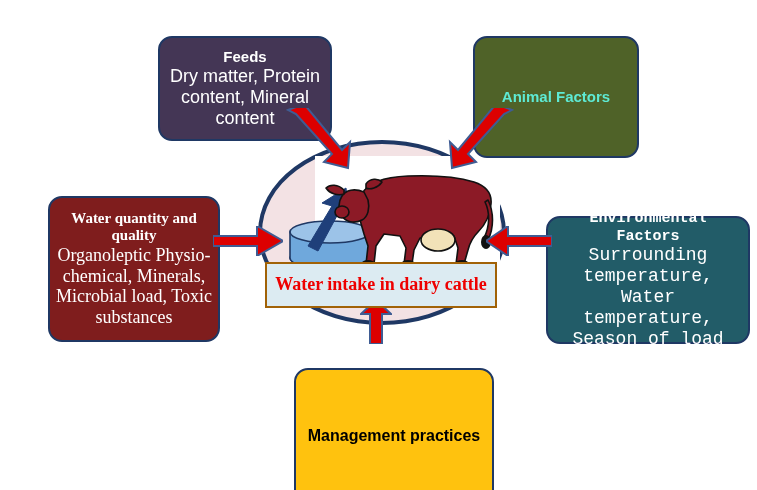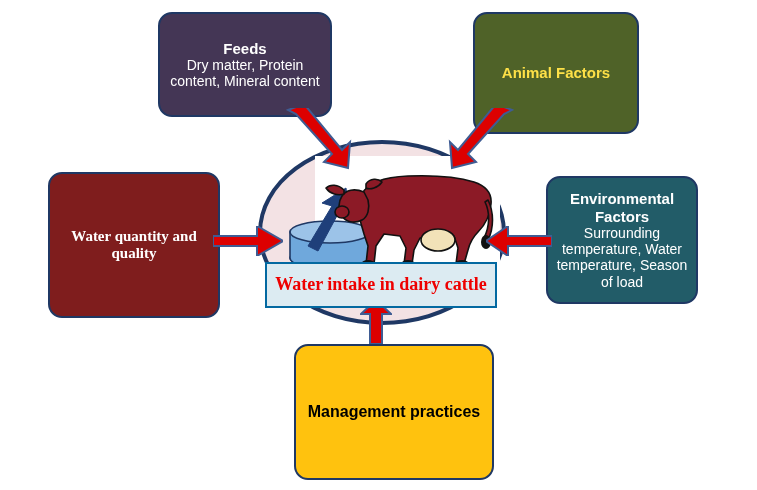--- a/index.html
+++ b/index.html
@@ -19,29 +19,30 @@
     border-radius:14px;
     color:#ffffff;
     text-align:center;
     display:flex;
     flex-direction:column;
     align-items:center;
     justify-content:center;
     padding:0 6px;
     line-height:1.16;
     z-index:6;
+    margin-top:24px;
   }
   .fbox .ttl{font-weight:bold;font-size:15px;display:block;}
-  .fbox .body{font-size:14px;display:block;}
+  .fbox .body{font-size:18px;display:block;}
 
   
   #box-feeds{left:158px;top:12px;width:174px;height:105px;background:#443655;}
   #box-animal{left:473px;top:12px;width:166px;height:122px;background:#4F6228;}
   #box-water{left:48px;top:172px;width:172px;height:146px;background:#974A06;}
-  #box-env{left:546px;top:176px;width:152px;height:128px;background:#225C68;}
+  #box-env{left:546px;top:192px;width:204px;height:128px;background:#225C68;font-family:Liberation Mono, monospace;}
   #box-mgmt{left:294px;top:344px;width:200px;height:136px;background:#FFC20E;
             border-color:#1F3864;color:#000000;}
   #box-mgmt .ttl{font-size:16px;}
   #box-mgmt .body{font-size:15px;}
 
   
   #circle{
     position:absolute;left:258px;top:140px;width:248px;height:185px;
     box-sizing:border-box;
     border:4px solid #1F3864;
@@ -57,21 +58,21 @@
   }
 
   
   #art{position:absolute;left:288px;top:150px;width:218px;height:128px;z-index:5;}
 
   
   #caption{
     position:absolute;left:265px;top:262px;width:232px;height:46px;
     box-sizing:border-box;
     background:#DCEBF2;
-    border:2px solid #0369a1;
+    border:2px solid #a16207;
     color:#EE0000;
     font-family:"Liberation Serif", serif;
     font-weight:bold;font-size:18px;line-height:1.1;
     display:flex;align-items:center;justify-content:center;text-align:center;
     z-index:8;
   }
 
   
   .arrow{position:absolute;z-index:7;}
   #arr-feeds{left:286px;top:108px;width:66px;height:62px;}
@@ -83,26 +84,27 @@
 </head>
 <body>
 
 <div id="stage">
 
   <div class="fbox" id="box-feeds" style="background: rgb(68, 54, 85); color: rgb(255, 255, 255);">
     <span class="ttl">Feeds</span>
     <span class="body">Dry matter, Protein content, Mineral content</span>
   </div>
 
-  <div class="fbox" id="box-animal" style="background: rgb(79, 98, 40); color: #fde047;">
+  <div class="fbox" id="box-animal" style="background: rgb(79, 98, 40); color: #5eead4;">
     <span class="ttl">Animal Factors</span>
   </div>
 
   <div class="fbox" id="box-water" style="background: #7f1d1d; color: rgb(255, 255, 255); font-family: Liberation Serif, serif;">
     <span class="ttl">Water quantity and quality</span>
+    <span class="body">Organoleptic Physio-chemical, Minerals, Microbial load, Toxic substances</span>
   </div>
 
   <div class="fbox" id="box-env" style="background: rgb(34, 92, 104); color: rgb(255, 255, 255);">
     <span class="ttl">Environmental Factors</span>
     <span class="body">Surrounding temperature, Water temperature, Season of load</span>
   </div>
 
   <div class="fbox" id="box-mgmt" style="background: rgb(255, 194, 14); color: rgb(0, 0, 0);">
     <span class="ttl">Management practices</span>
   </div>

